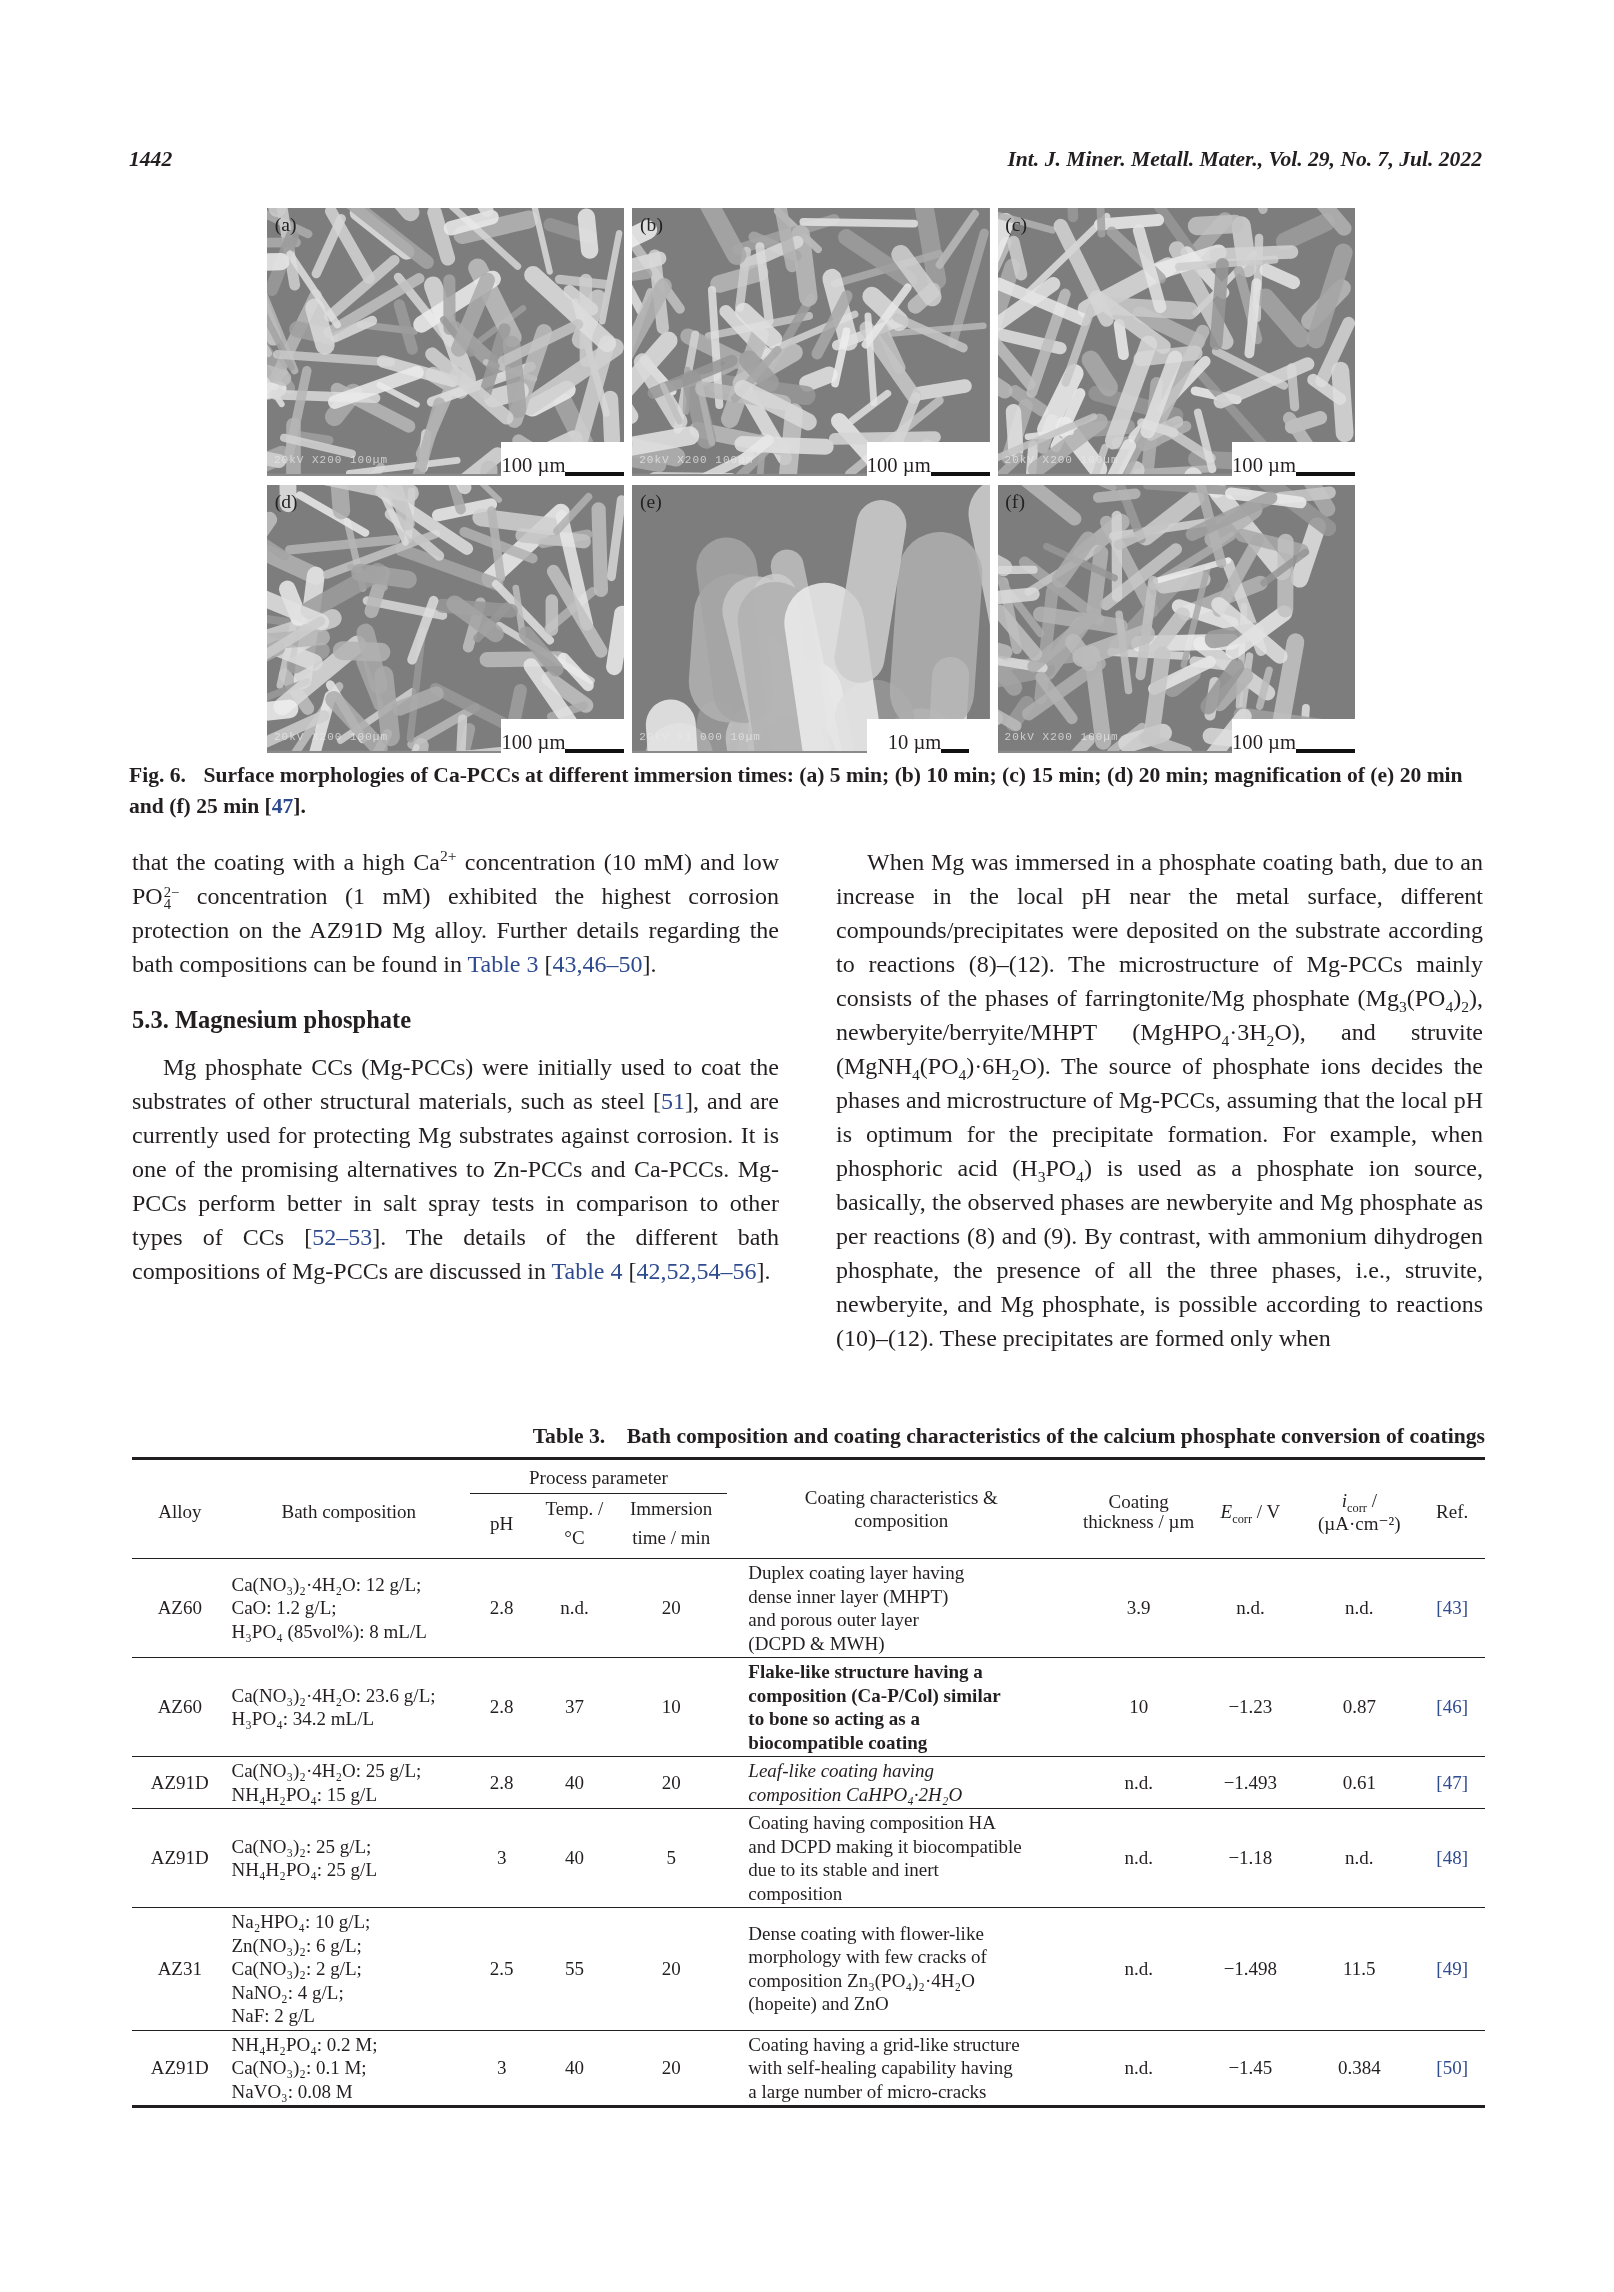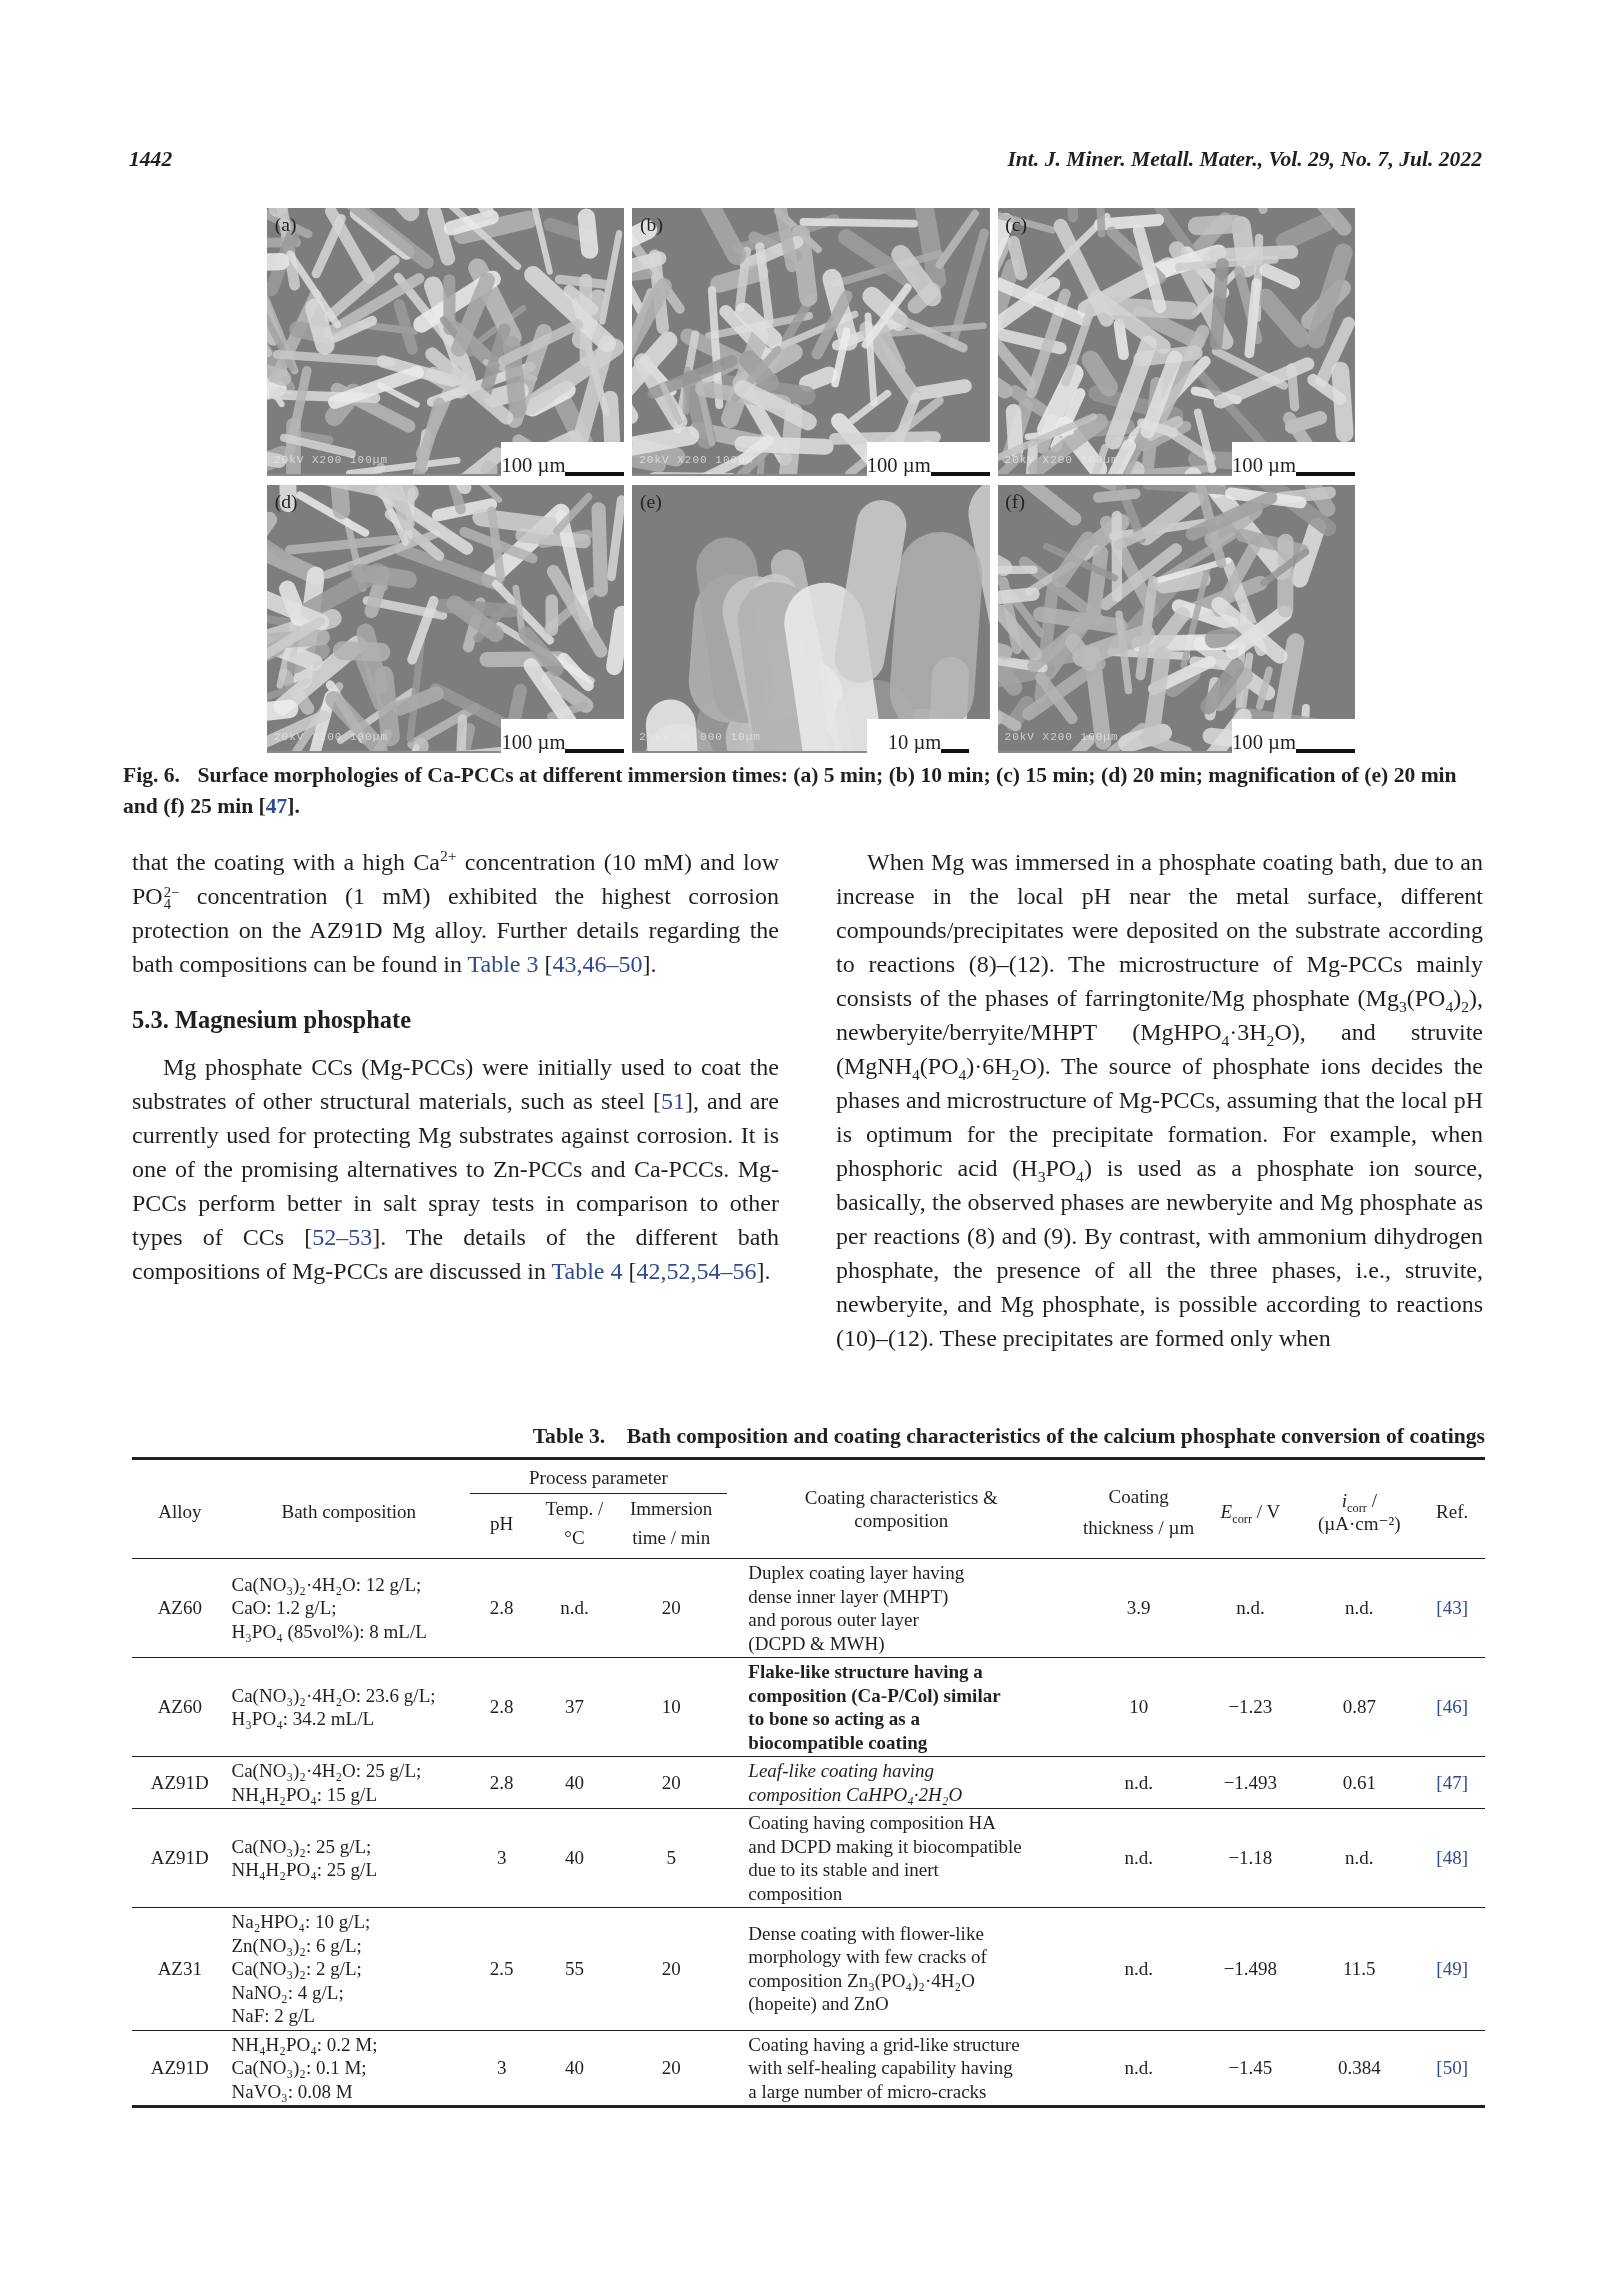--- a/index.html
+++ b/index.html
@@ -8,21 +8,21 @@
   .hdr-left { left:129px; }
   .hdr-right { right:132px; }
   .figgrid { position:absolute; left:267px; top:208px; width:1088px; height:545px; display:grid; grid-template-columns:repeat(3, 1fr); grid-template-rows:repeat(2,1fr); gap:9.8px 7.8px; }
   .panel { position:relative; overflow:hidden; background:#8a8a8a; }
   .panel .tex { position:absolute; inset:0; }
   .panel .plab { position:absolute; left:7.8px; top:5.9px; font-size:19.6px; color:#222; }
   .panel .scalebox { position:absolute; right:0; bottom:0; width:123px; height:34px; background:#fff; display:flex; flex-direction:row; align-items:flex-end; justify-content:center; }
   .panel .scalebox .st { font-size:20.6px; line-height:19.6px; }
   .panel .scalebox .sb { height:3.9px; background:#111; margin-top:2.9px; }
   .panel .sem { position:absolute; left:7px; bottom:9.8px; font-family:Liberation Mono, monospace; font-size:11px; color:#e8e8e8; opacity:.75; letter-spacing:1px; }
-  .caption { position:absolute; left:123px; top:760px; width:1355px; font-weight:bold; font-size:21.6px; line-height:31px; }
+  .caption { position:absolute; left:129px; top:760px; width:1355px; font-weight:bold; font-size:21.6px; line-height:31px; }
   .caption .lbl { margin-right:17.6px; }
   a, .ref { color:#2f4b8f; text-decoration:none; }
   .col { position:absolute; top:845px; width:647px; font-size:24px; line-height:34px; text-align:justify; }
   .col-left { left:132px; }
   .col-right { left:836px; }
   .col p { margin:0; }
   .indent { text-indent:31px; }
   .sec { font-weight:bold; font-size:24.5px; margin:21.6px 0 13.7px 0 !important; }
   sub, sup { font-size:65%; line-height:0; }
   .tcap { position:absolute; left:132px; width:1353px; top:1424px; text-align:right; font-weight:bold; font-size:21.6px; }
@@ -618,21 +618,21 @@
       <col style="width:88px">
       <col style="width:108px">
       <col style="width:59px">
   </colgroup>
   <thead>
     <tr class="r1">
       <th rowspan="2">Alloy</th>
       <th rowspan="2">Bath composition</th>
       <th colspan="3" class="pp">Process parameter</th>
       <th rowspan="2" style="padding:0 29px;">Coating characteristics &amp; composition</th>
-      <th rowspan="2" style="line-height:31px;">Coating thickness / µm</th>
+      <th rowspan="2" style="line-height:20px;">Coating thickness / µm</th>
       <th rowspan="2"><span class="it">E</span><sub>corr</sub><span> / V</span></th>
       <th rowspan="2"><span class="it">i</span><sub>corr</sub><span> / (µA·cm⁻²)</span></th>
       <th rowspan="2">Ref.</th>
     </tr>
     <tr>
       <th>pH</th>
       <th style="line-height:29px;">Temp. / °C</th>
       <th style="line-height:29px;">Immersion time / min</th>
     </tr>
   </thead>

